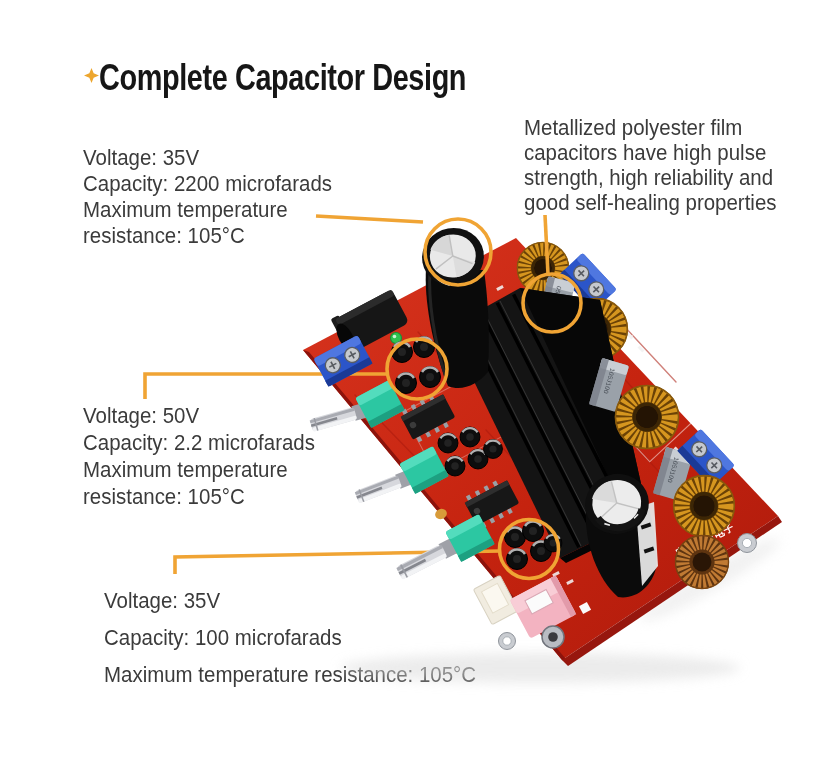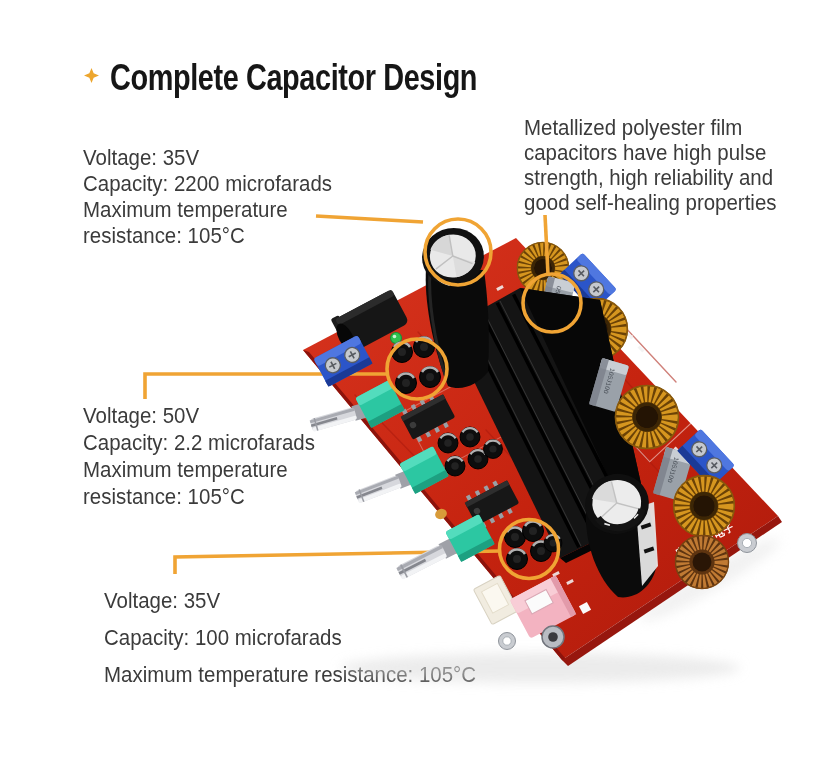--- a/index.html
+++ b/index.html
@@ -1,18 +1,18 @@
 <!DOCTYPE html>
 <html><head>
 <meta charset="utf-8">
 <style>
   html,body{margin:0;padding:0;background:#fff;}
   .page{position:relative;width:840px;height:780px;background:#ffffff;overflow:hidden;
         font-family:"Liberation Sans",sans-serif;}
-  .title-row{position:absolute;left:84px;top:57px;display:flex;align-items:flex-start;gap:11px;}
+  .title-row{position:absolute;left:84px;top:57px;display:flex;align-items:flex-start;}
   .title-row .star{margin-top:11px;flex:0 0 auto;}
   .title-row h1{margin:0;font-size:37px;font-weight:700;letter-spacing:-0.5px;color:#161616;
         transform:scaleX(0.78);transform-origin:0 0;white-space:nowrap;}
   .callout{position:absolute;color:#3b3b3b;transform:scaleX(0.93);transform-origin:0 0;}
   .callout div{white-space:nowrap;}
   .c-tl{left:83px;top:145px;font-size:22px;line-height:26px;}
   .c-tr{left:524px;top:115px;font-size:22px;line-height:25px;}
   .c-ml{left:83px;top:402px;font-size:22px;line-height:27px;}
   .c-bl{left:104px;top:582px;font-size:22px;line-height:37px;}
   svg.board{position:absolute;left:0;top:0;}

